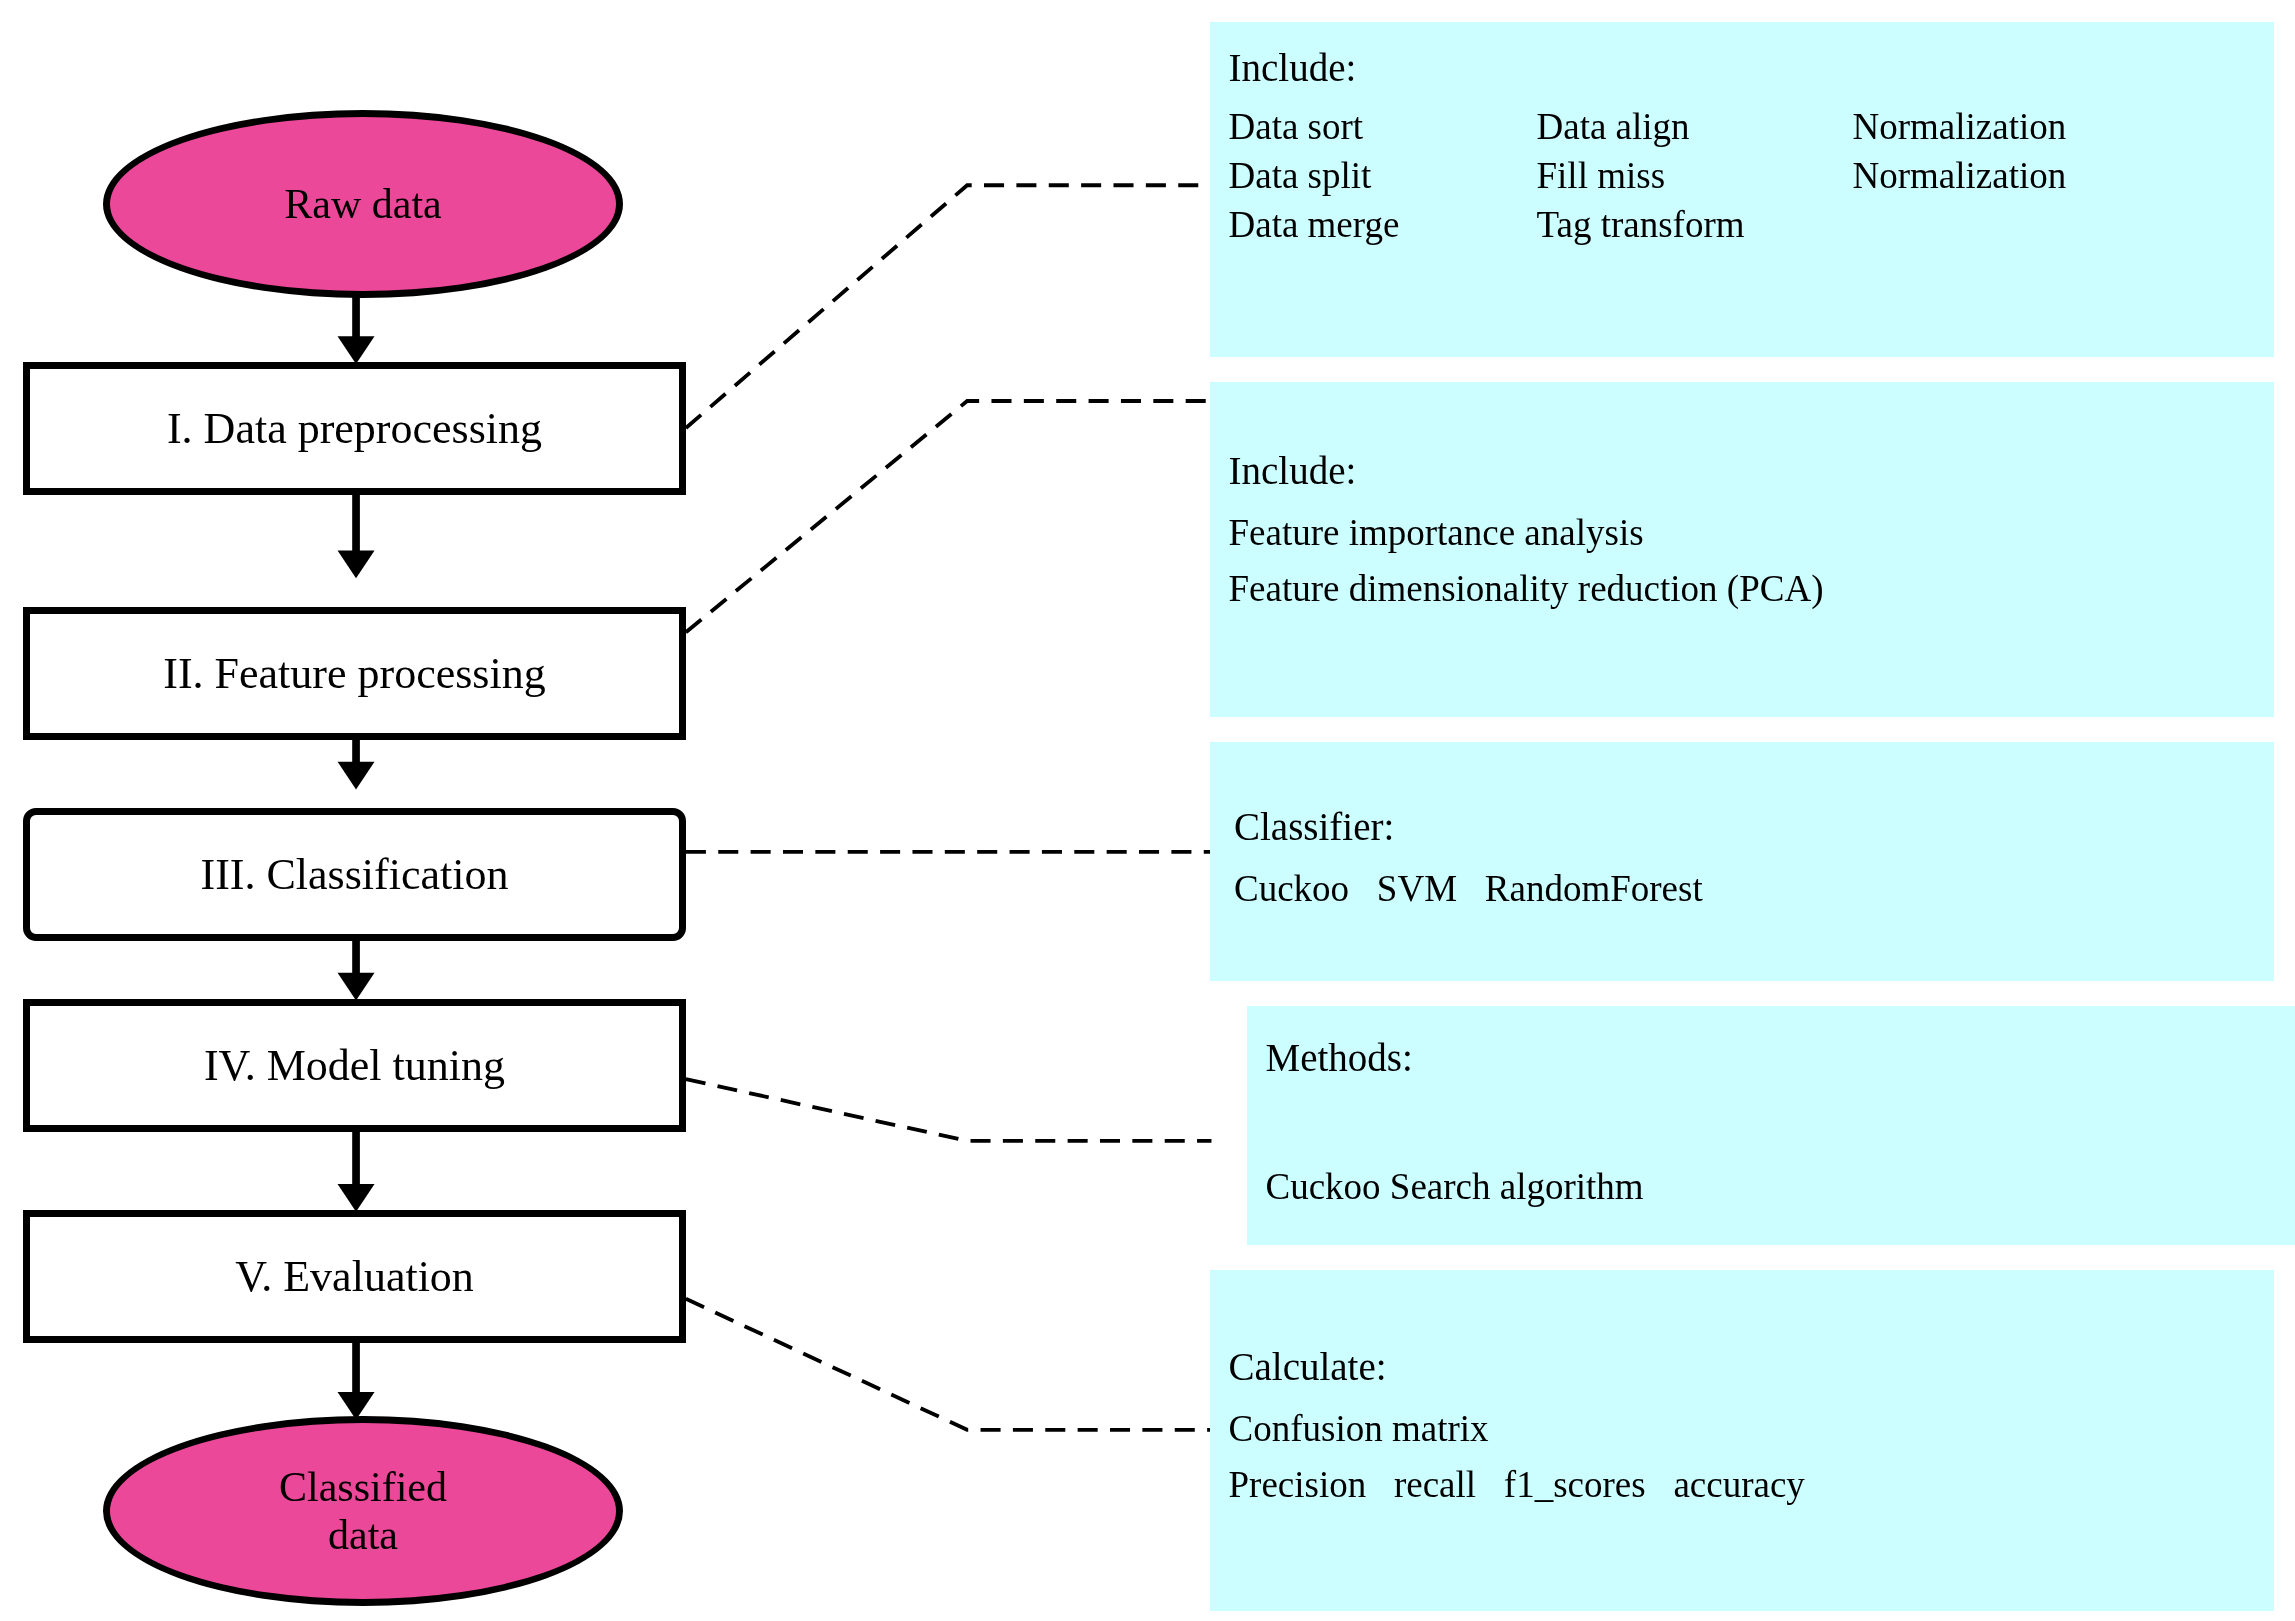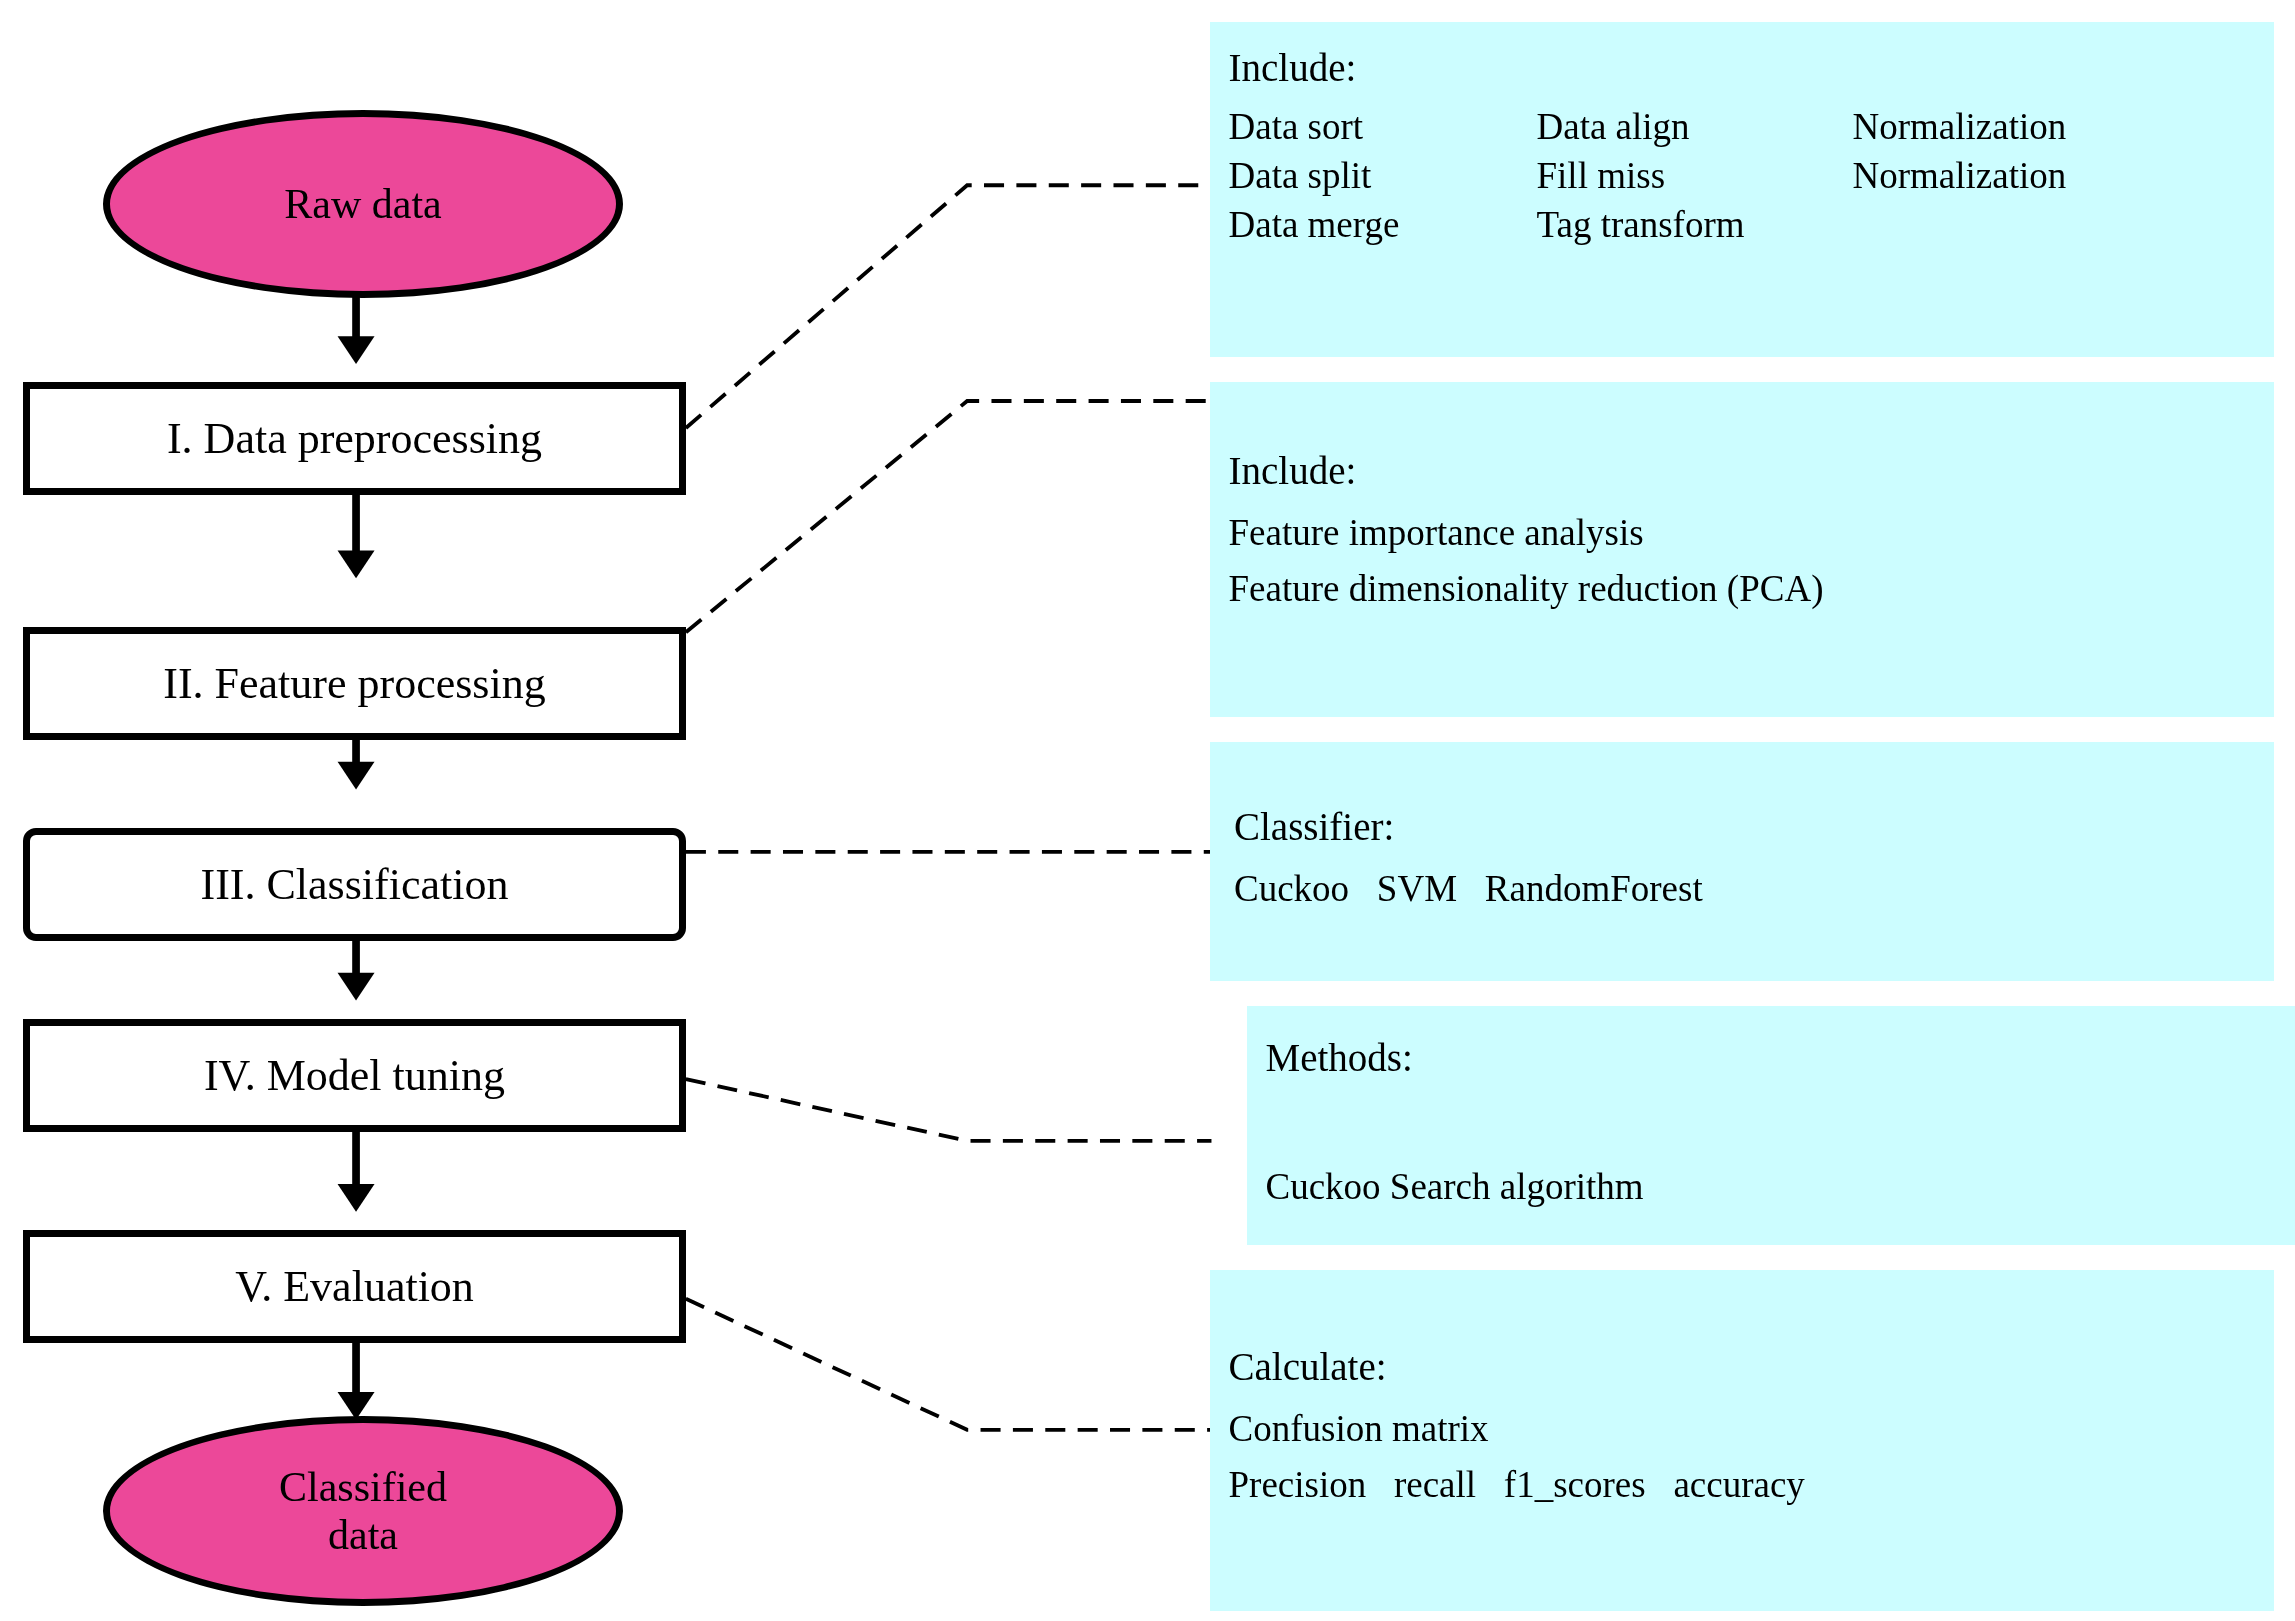--- a/index.html
+++ b/index.html
@@ -17,26 +17,25 @@
   .node-ellipse{
     position:absolute;left:103px;width:506px;
     border:7px solid #000;border-radius:50%;
     background:#ec4899;
     display:flex;flex-direction:column;align-items:center;justify-content:center;
     font-size:42px;line-height:1.15;text-align:center;
   }
   .ellipse-start{top:110px;height:174px;}
   .ellipse-end{top:1416px;height:176px;}
   .step-box{
-    position:absolute;left:23px;width:663px;height:113px;
+    position:absolute;left:23px;width:663px;height:133px;
     border:7px solid #000;background:#fff;
     box-sizing:border-box;
     display:flex;align-items:center;justify-content:center;
     font-size:44px;
-    margin-top:20px;
   }
   .box-1{top:362px;}
   .box-2{top:607px;}
   .box-3{top:808px;border-radius:13px;}
   .box-4{top:999px;}
   .box-5{top:1210px;}
 
   
   .panel{
     position:absolute;left:1210px;width:1064px;

